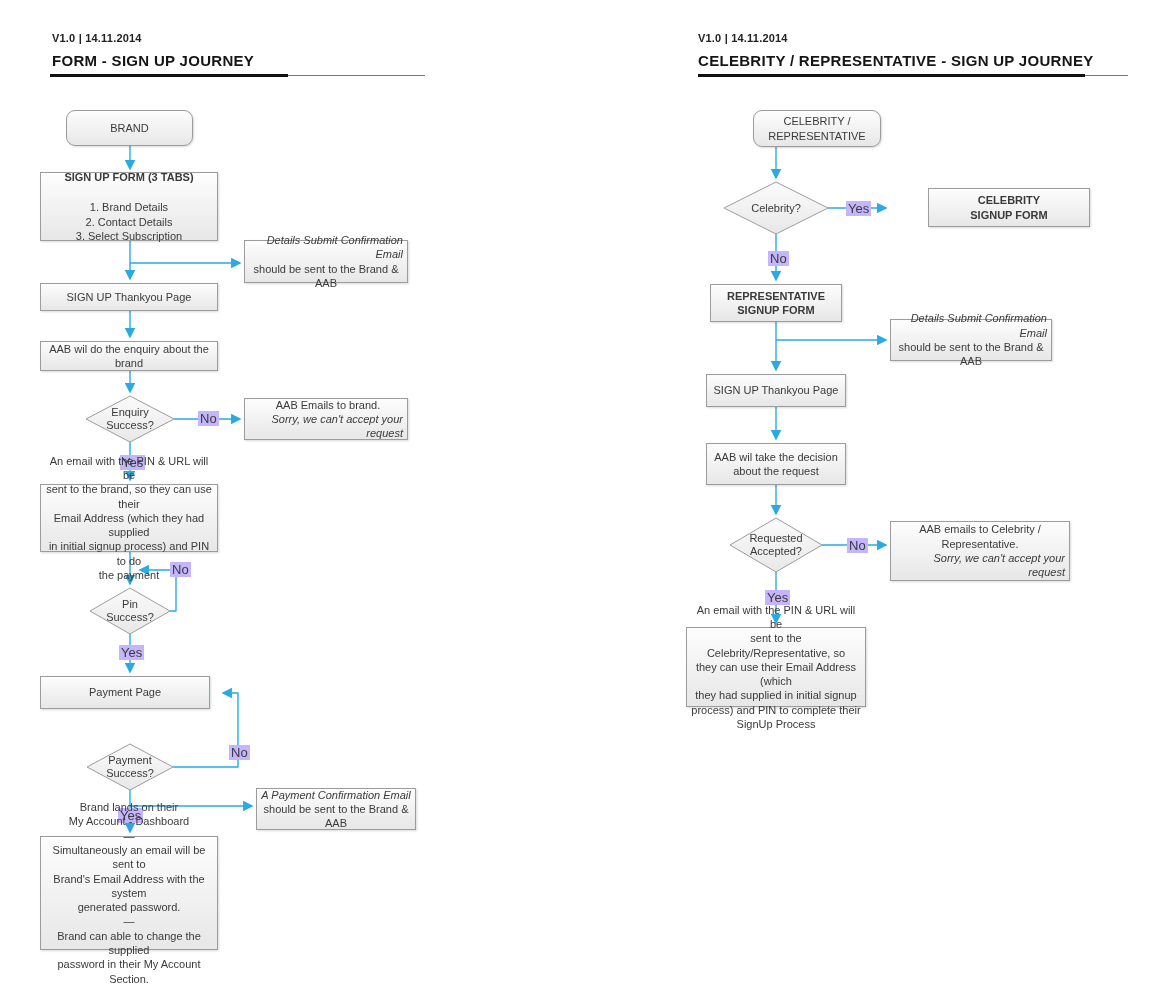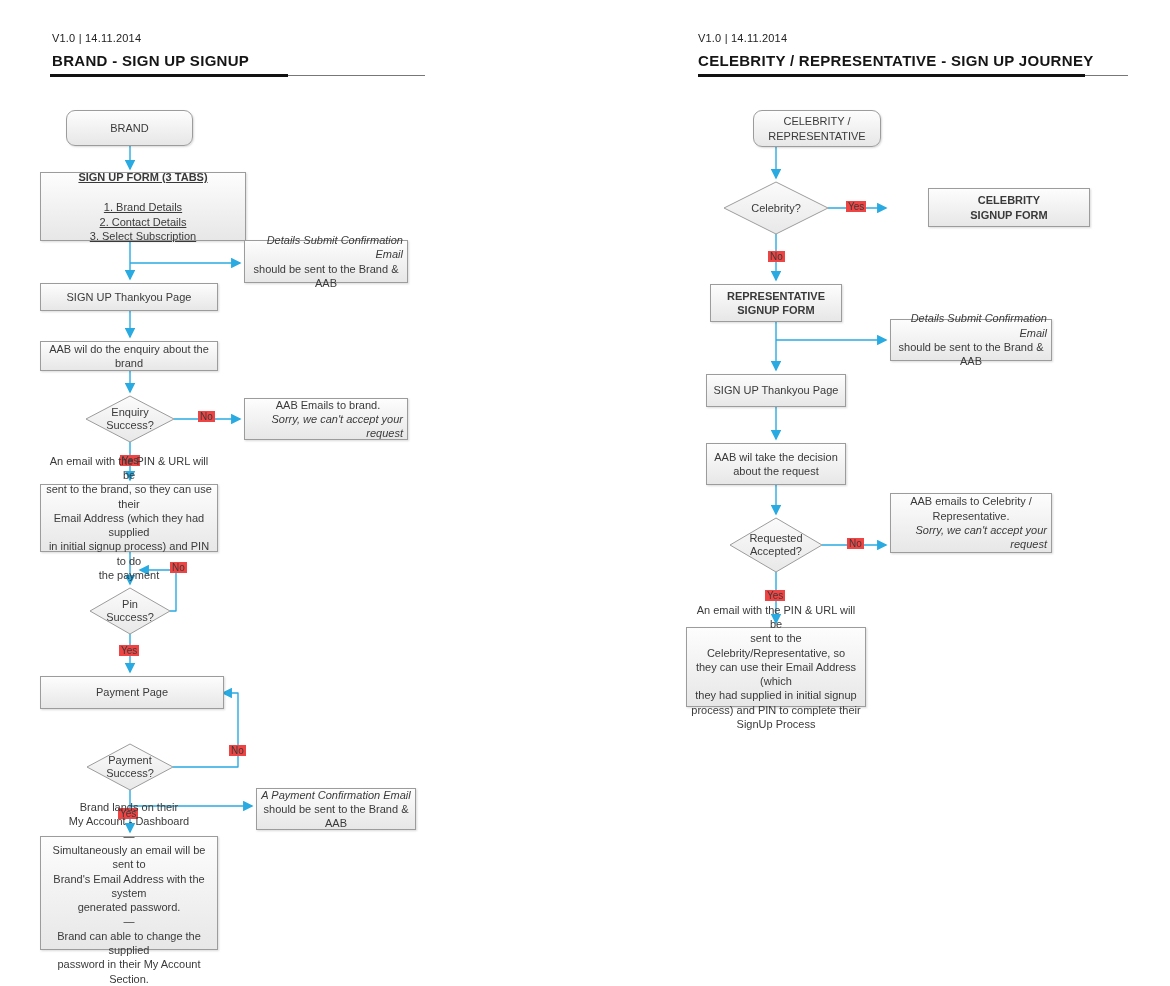--- a/index.html
+++ b/index.html
@@ -1,42 +1,42 @@
 <!DOCTYPE html>
 <html><head>
 <meta charset="utf-8">
 <style>
   html,body{margin:0;padding:0;}
   body{
     width:1170px;height:986px;position:relative;background:#ffffff;
     font-family:"Liberation Sans","DejaVu Sans",sans-serif;color:#3a3a3a;
   }
   .abs{position:absolute;}
-  .version{font-size:11px;font-weight:normal;color:#222;letter-spacing:.2px;text-align:center;}
+  .version{font-size:11px;font-weight:bold;color:#222;letter-spacing:.2px;text-align:center;}
   .title{font-size:15px;font-weight:bold;color:#151515;letter-spacing:.3px;}
   .rule-thick{height:3px;background:#111;}
   .rule-thin{height:1px;background:#777;}
   .box{
     position:absolute;box-sizing:border-box;border:1px solid #9c9c9c;
     background:linear-gradient(#fdfdfd,#e7e7e7);
     box-shadow:1px 1px 2px rgba(0,0,0,.15);
     display:flex;flex-direction:column;align-items:center;justify-content:center;
     text-align:center;font-size:11px;line-height:1.3;color:#3a3a3a;padding:2px 4px;
   }
   .start{border-radius:9px;}
   .pre{white-space:pre-line;}
   .b{font-weight:bold;}
   .i{font-style:italic;text-align:right;}
   .gap-top{margin-top:16px;}
   .dtext{
     position:absolute;font-size:11px;line-height:1.2;text-align:center;
     white-space:pre-line;color:#3a3a3a;
   }
   .lbl{
-    position:absolute;font-size:10px;color:#3a3a3a;background:#ef4444;padding:0 2px;
+    position:absolute;font-size:13px;color:#3a3a3a;background:#c4b5fd;padding:0 2px;
   }
   svg.layer{position:absolute;left:0;top:0;}
 </style>
 </head>
 <body>
 
 <svg class="layer" width="1170" height="986" viewBox="0 0 1170 986">
   <defs>
     <marker id="ah" viewBox="0 0 10 10" refX="8.5" refY="5" markerWidth="7.5" markerHeight="7.5" orient="auto">
       <path d="M0,0 L10,5 L0,10 z" fill="#29ABE2"></path>
@@ -78,29 +78,29 @@
     <polygon points="130,396 174,419 130,442 86,419"></polygon>
     <polygon points="130,588 170,611 130,634 90,611"></polygon>
     <polygon points="130,744 173,767 130,790 87,767"></polygon>
     <polygon points="776,182 828,208 776,234 724,208"></polygon>
     <polygon points="776,518 822,545 776,572 730,545"></polygon>
   </g>
 </svg>
 
 <div>
   <div class="abs version" style="left:52px;top:32px;">V1.0  |  14.11.2014</div>
-  <div class="abs title" style="left:52px;top:52px;">BRAND - SIGN UP SIGNUP</div>
+  <div class="abs title" style="left:52px;top:52px;">FORM - SIGN UP JOURNEY</div>
   <div class="abs rule-thick" style="left:50px;top:74px;width:238px;"></div>
   <div class="abs rule-thin" style="left:288px;top:75px;width:137px;"></div>
 
   <div class="box start" style="left:66px;top:110px;width:127px;height:36px;">
     <span class="pre">BRAND</span>
   </div>
 
-  <div class="box" style="left:40px;top:172px;width:206px;height:69px;text-decoration:underline;">
+  <div class="box" style="left:40px;top:172px;width:178px;height:69px;">
     <span class="b">SIGN UP FORM (3 TABS)</span>
     <span class="pre gap-top">1. Brand Details
 2. Contact Details
 3. Select Subscription</span>
   </div>
 
   <div class="box" style="left:244px;top:240px;width:164px;height:43px;">
     <span class="i">Details Submit Confirmation Email</span>
     <span>should be sent to the Brand &amp; AAB</span>
   </div>
@@ -129,21 +129,21 @@
 Email Address (which they had supplied
 in initial signup process) and PIN to do
 the payment</span>
   </div>
 
   <div class="lbl" style="left:170px;top:562px;">No</div>
   <div class="dtext" style="left:90px;top:598px;width:80px;">Pin
 Success?</div>
   <div class="lbl" style="left:119px;top:645px;">Yes</div>
 
-  <div class="box" style="left:40px;top:676px;width:184px;height:33px;">
+  <div class="box" style="left:40px;top:676px;width:170px;height:33px;">
     <span>Payment Page</span>
   </div>
 
   <div class="dtext" style="left:87px;top:754px;width:86px;">Payment
 Success?</div>
   <div class="lbl" style="left:229px;top:745px;">No</div>
   <div class="lbl" style="left:118px;top:808px;">Yes</div>
 
   <div class="box" style="left:256px;top:788px;width:160px;height:42px;">
     <span class="i">A Payment Confirmation Email</span>
@@ -200,21 +200,21 @@
   <div class="box" style="left:706px;top:443px;width:140px;height:42px;">
     <span class="pre">AAB wil take the decision
 about the request</span>
   </div>
 
   <div class="dtext" style="left:730px;top:532px;width:92px;">Requested
 Accepted?</div>
   <div class="lbl" style="left:847px;top:538px;">No</div>
   <div class="lbl" style="left:765px;top:590px;">Yes</div>
 
-  <div class="box" style="left:890px;top:493px;width:162px;height:60px;">
+  <div class="box" style="left:890px;top:521px;width:180px;height:60px;">
     <span class="pre">AAB emails to Celebrity /
 Representative.</span>
     <span class="i">Sorry, we can't accept your request</span>
   </div>
 
   <div class="box" style="left:686px;top:627px;width:180px;height:80px;">
     <span class="pre">An email with the PIN &amp; URL will be
 sent to the Celebrity/Representative, so
 they can use their Email Address (which
 they had supplied in initial signup

